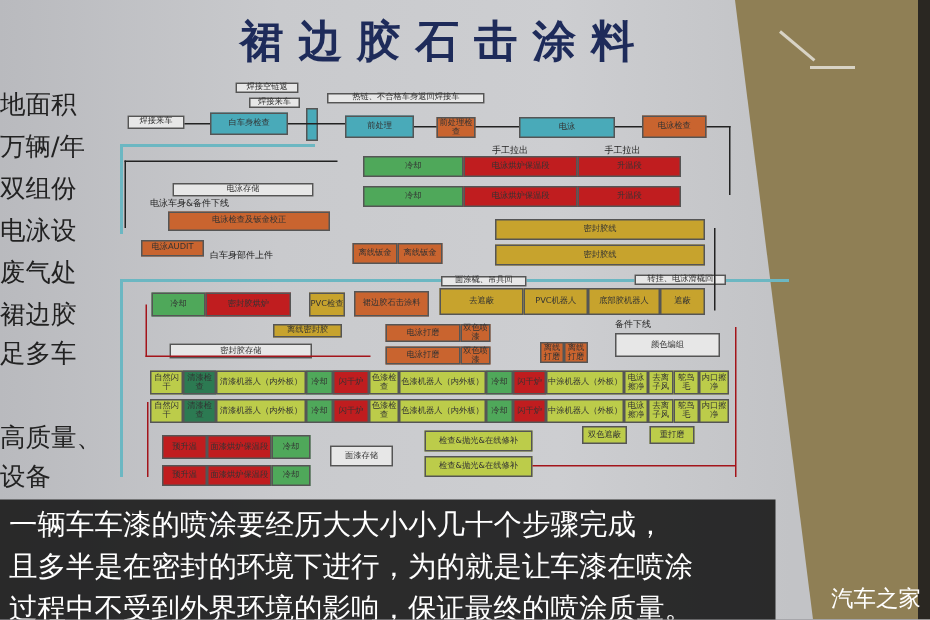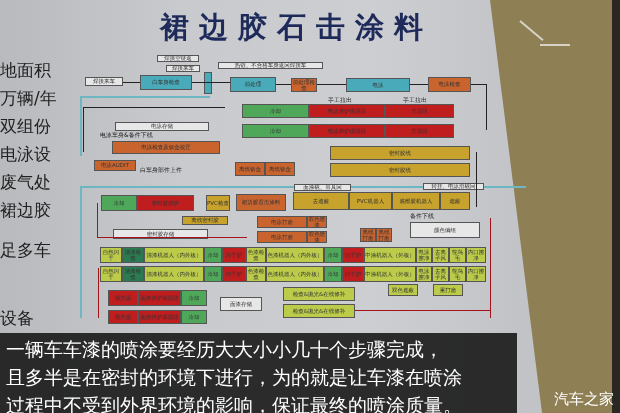--- a/index.html
+++ b/index.html
@@ -38,21 +38,22 @@
   <div class="wall-edge"></div>
   <div class="wall-line"></div>
   <div class="wall-line2"></div>
 
   <div class="side-text" style="top:62px">地面积</div>
   <div class="side-text" style="top:90px">万辆/年</div>
   <div class="side-text" style="top:118px">双组份</div>
   <div class="side-text" style="top:146px">电泳设</div>
   <div class="side-text" style="top:174px">废气处</div>
   <div class="side-text" style="top:202px">裙边胶</div>
-  <div class="side-text" style="top:242px">足多车</div>
+  <div class="side-text" style="top:228px">足多车</div>
+  <div class="side-text" style="top:284px">高质量、</div>
   <div class="side-text" style="top:310px">设备</div>
 
   <div class="title">裙边胶石击涂料</div>
 
   <div class="frame" style="left:80px;top:118px;width:450px;height:40px;border-color:transparent"></div>
   <div class="tline" style="left:80px;top:96px;width:2px;height:60px"></div>
   <div class="tline" style="left:80px;top:96px;width:130px;height:2px"></div>
   <div class="tline" style="left:80px;top:186px;width:446px;height:2px"></div>
   <div class="tline" style="left:80px;top:188px;width:2px;height:130px"></div>
 

